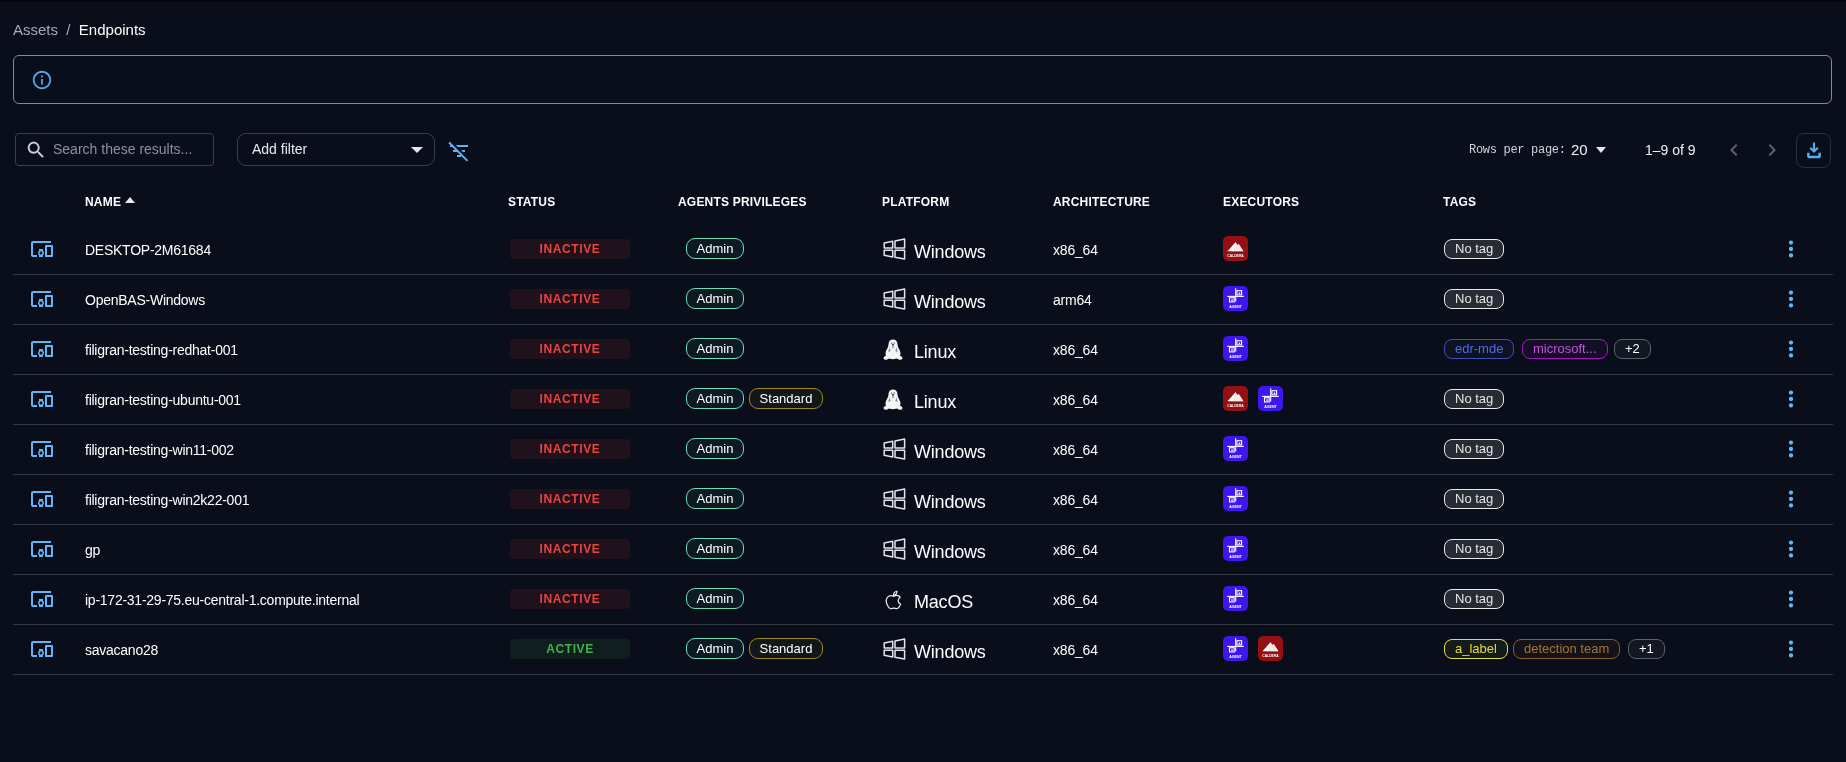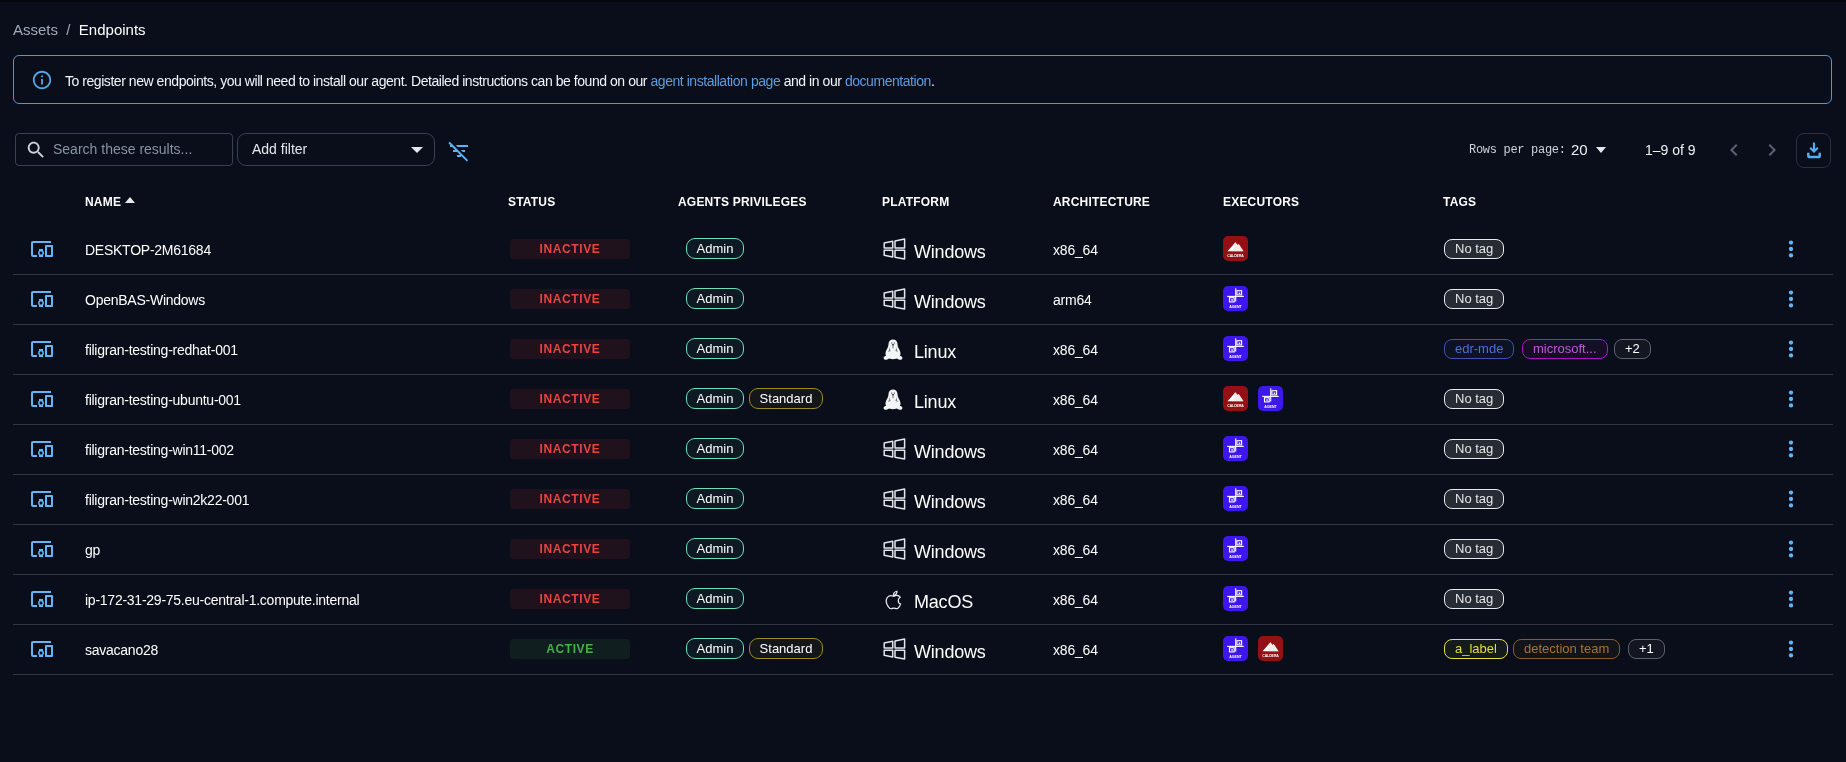--- a/index.html
+++ b/index.html
@@ -7,21 +7,21 @@
 
 #crumb { position:absolute; left:13px; top:21px; font-size:15px; color:#a3abb8; }
 #crumb b { color:#fff; font-weight:normal; }
 
 #alert { position:absolute; left:13px; top:55px; width:1819px; height:49px; border:1px solid #4f98d3; border-radius:6px; }
 #alert .aicon { position:absolute; left:17px; top:13px; }
 #alert .atxt { position:absolute; left:51px; top:16.5px; font-size:14px; letter-spacing:-0.45px; color:#f2f6fa; }
 #alert .atxt a { color:#5c9ce0; text-decoration:none; }
 
 .inputbox { position:absolute; top:133px; height:33px; border:1px solid #39414f; border-radius:4px; }
-#search { left:15px; width:218px; }
+#search { left:15px; width:199px; }
 #search svg { position:absolute; left:9px; top:5px; }
 #search .ph { position:absolute; left:37px; top:7px; font-size:14px; color:#8a93a1; }
 #addfilter { left:237px; width:198px;border-radius:9px; }
 #addfilter .lbl { position:absolute; left:14px; top:7px; font-size:14px; color:#e4e8ed; }
 #addfilter .caret { position:absolute; right:11px; top:13px; width:0; height:0; border-left:6px solid transparent; border-right:6px solid transparent; border-top:6.5px solid #e4e8ed; }
 #filteroff { position:absolute; left:447px; top:139px; }
 
 #rpp { position:absolute; left:1469px; top:142.5px; font-size:12px; letter-spacing:-0.3px; color:#ced3da;font-family:Liberation Mono, monospace; }
 #rppval { position:absolute; left:1571px; top:141px; font-size:15px; color:#eef1f4; }
 #rppcaret { position:absolute; left:1596px; top:147px; width:0; height:0; border-left:5.5px solid transparent; border-right:5.5px solid transparent; border-top:6px solid #e4e8ed; }
@@ -59,21 +59,20 @@
 .dots { left:1779px; top:13px; }
 #topline { position:absolute; left:0; top:0; width:1846px; height:2px; background:#04060c; }
 </style></head>
 <body>
 <div id="topline"></div>
 <div id="crumb">Assets&nbsp; /&nbsp; <b>Endpoints</b></div>
 <div id="alert">
   <span class="aicon"><svg width="22" height="22" viewBox="0 0 24 24" fill="#54a5e0">
         <path d="M11 7h2v2h-2zm0 4h2v6h-2zm1-9C6.48 2 2 6.48 2 12s4.48 10 10 10 10-4.48 10-10S17.52 2 12 2zm0 18c-4.41 0-8-3.59-8-8s3.59-8 8-8 8 3.59 8 8-3.59 8-8 8z"></path>
       </svg></span>
-  <span class="atxt">To register new endpoints, you will need to install our agent. Detailed instructions can be found on our <a>agent installation page</a> and in our <a>documentation</a>.</span>
 </div>
 <div id="search" class="inputbox">
   <svg width="22" height="22" viewBox="0 0 24 24" fill="#ccd2d9">
       <path d="M15.5 14h-.79l-.28-.27C15.41 12.59 16 11.11 16 9.5 16 5.91 13.09 3 9.5 3S3 5.91 3 9.5 5.91 16 9.5 16c1.61 0 3.09-.59 4.23-1.57l.27.28v.79l5 4.99L20.49 19l-4.99-5zm-6 0C7.01 14 5 11.99 5 9.5S7.01 5 9.5 5 14 7.01 14 9.5 11.99 14 9.5 14z"></path>
     </svg>
   <span class="ph">Search these results...</span>
 </div>
 <div id="addfilter" class="inputbox">
   <span class="lbl">Add filter</span>
   <span class="caret"></span>

